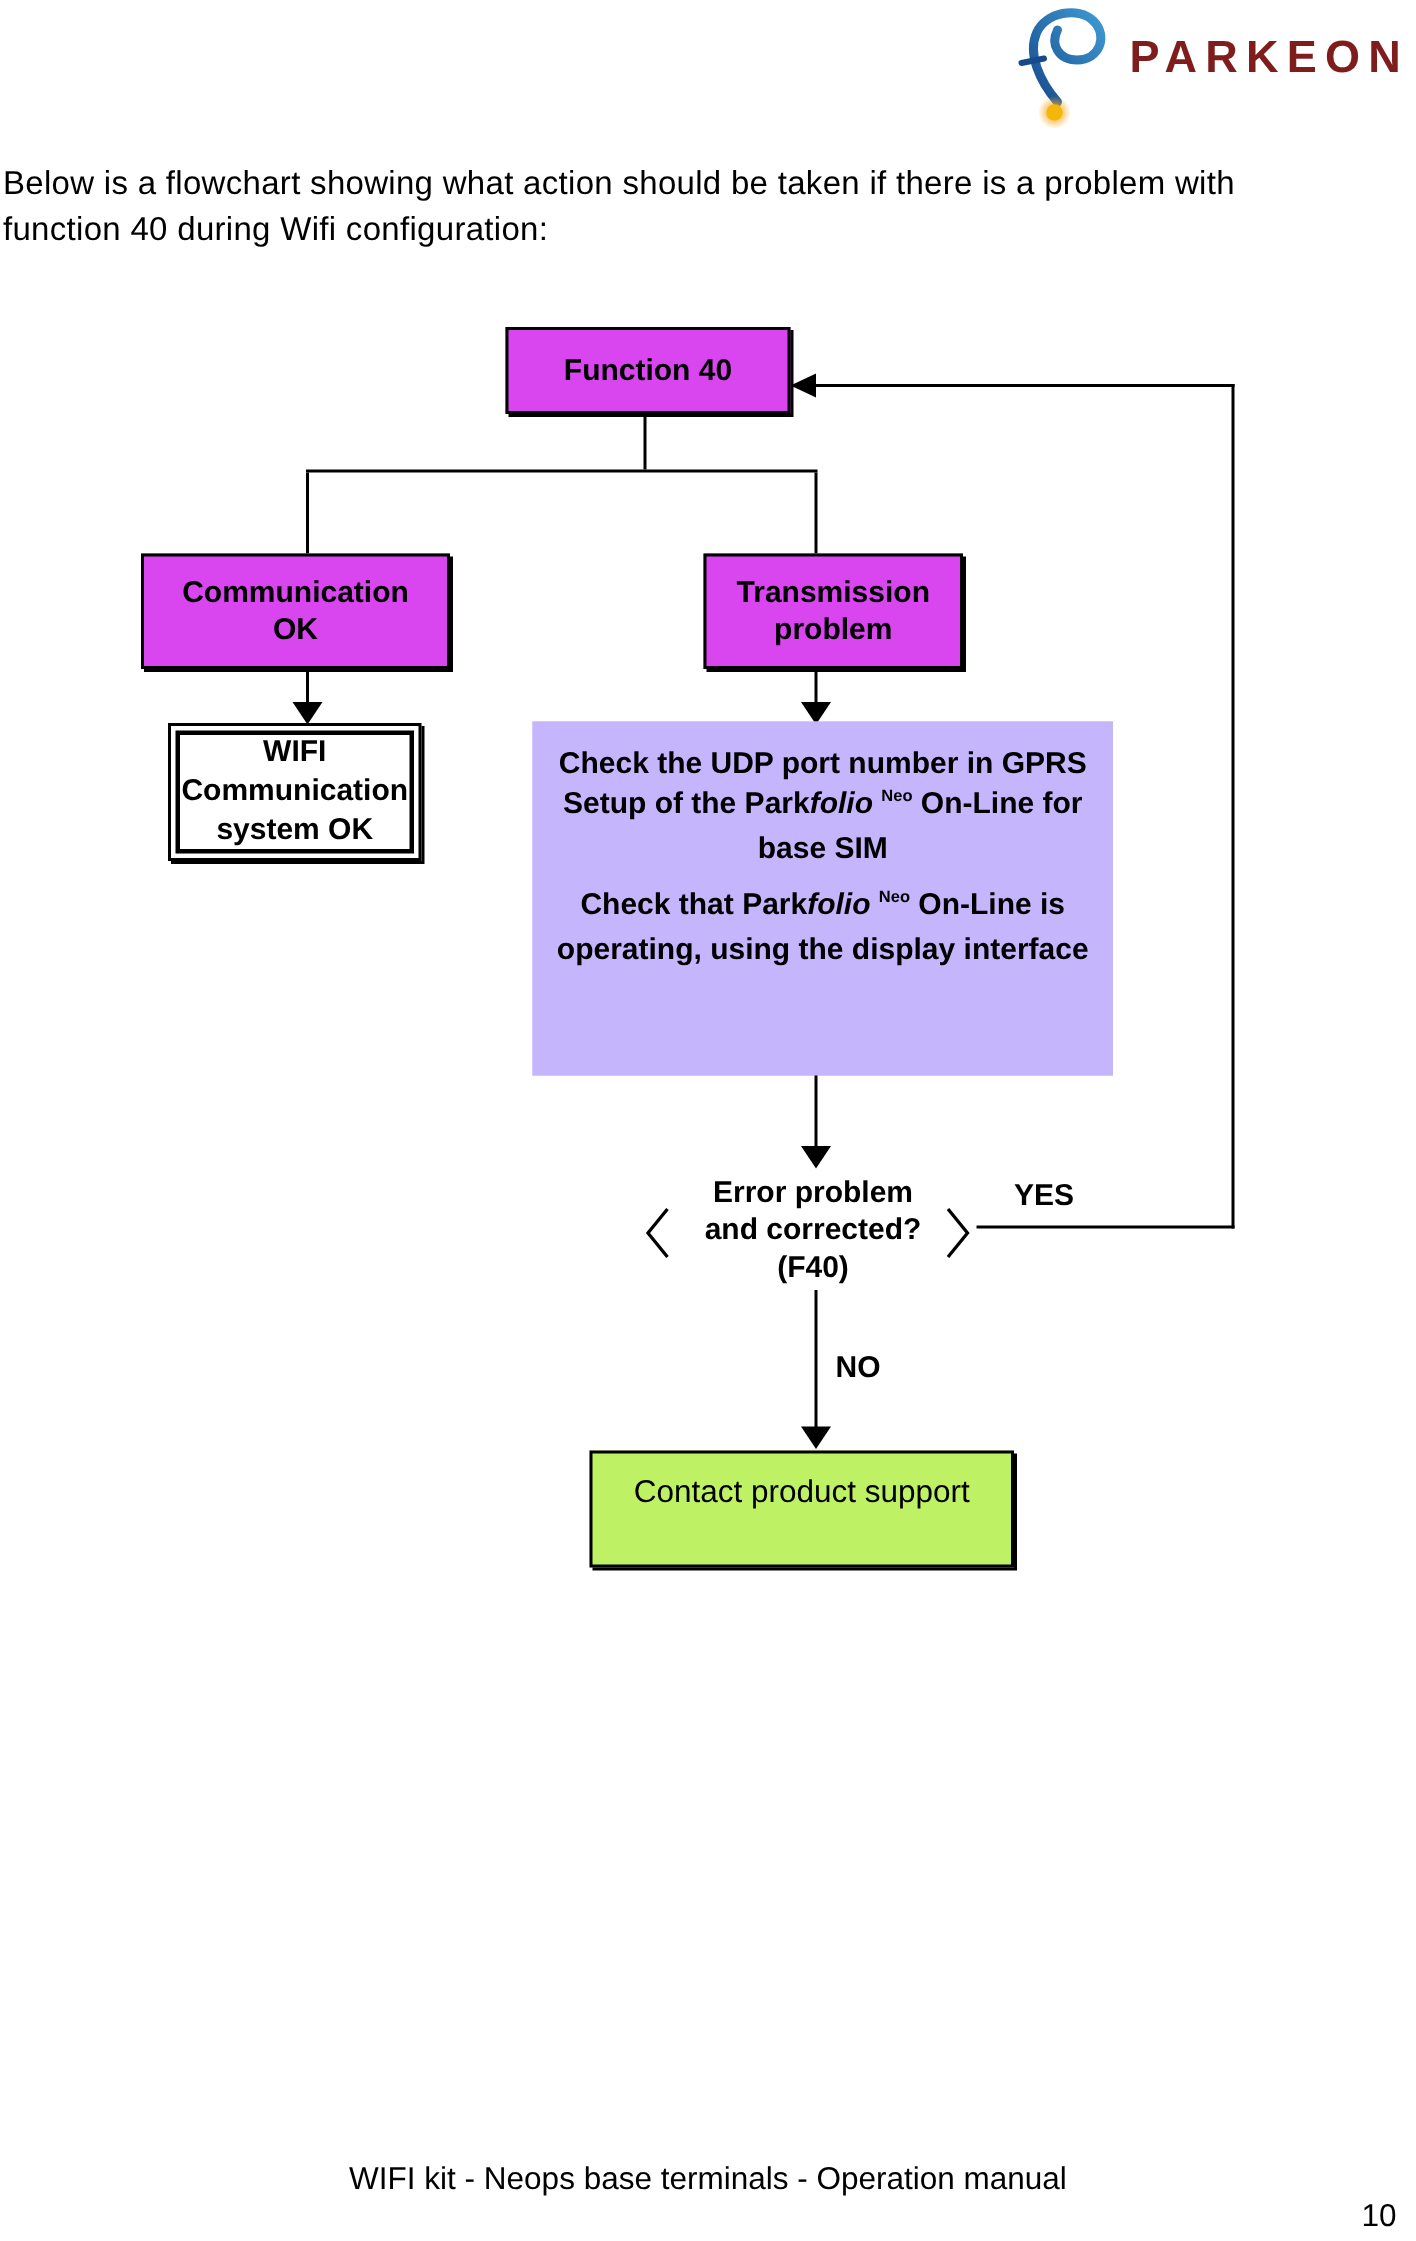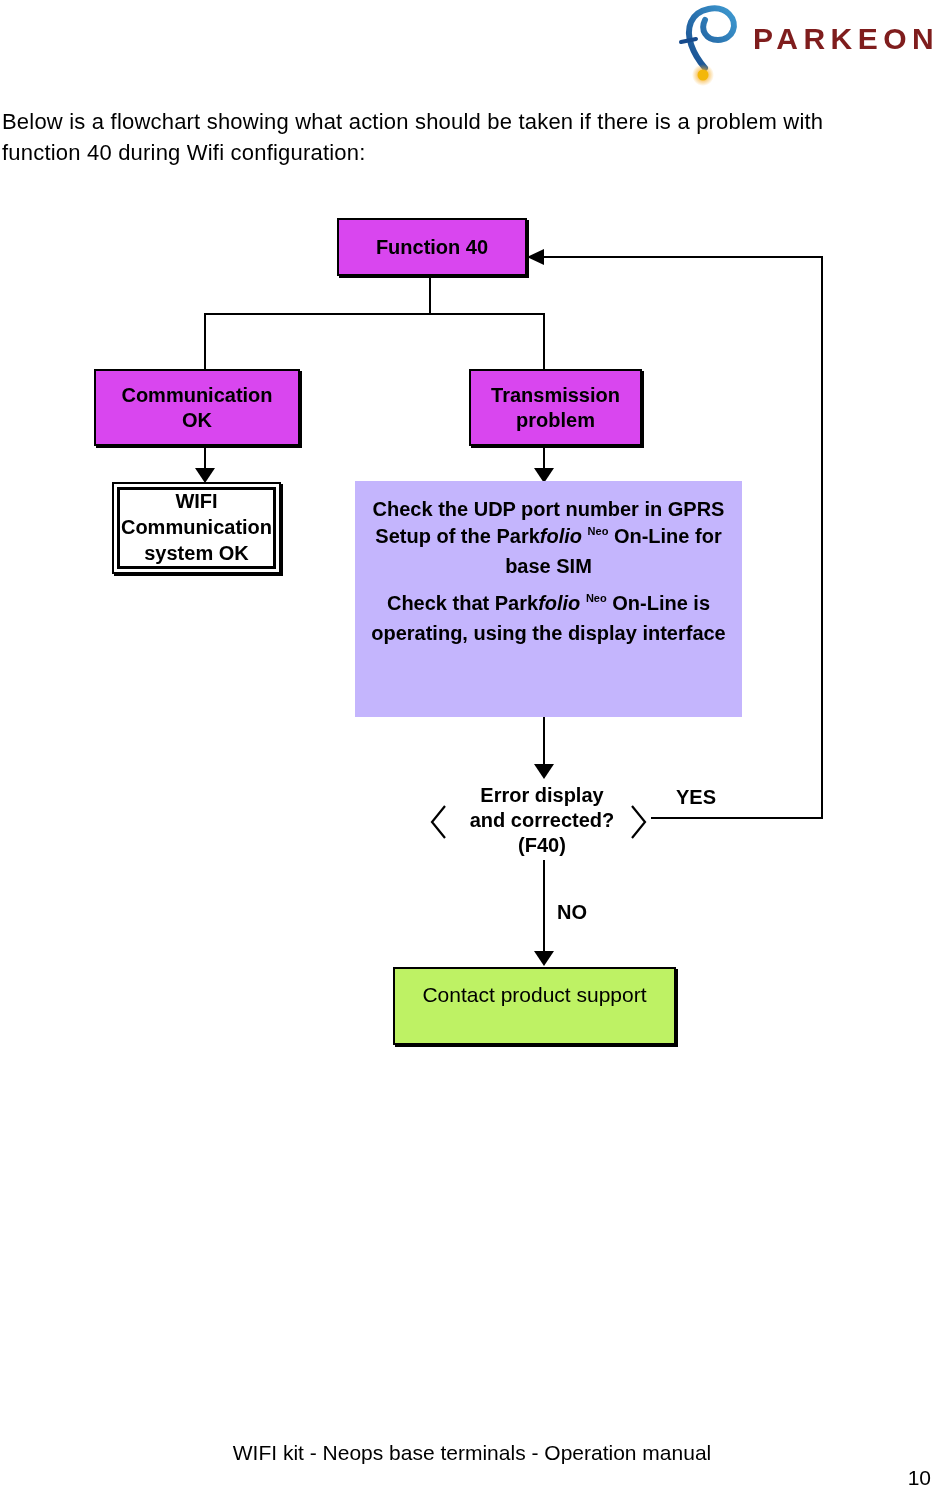--- a/index.html
+++ b/index.html
@@ -159,21 +159,21 @@
 
     <div id="checkbox">
       <p><span>Check the UDP port number in GPRS</span><br><span>Setup of the Park</span><span class="it">folio</span><span> </span><span class="sup">Neo</span><span> On-Line for</span><br><span>base SIM</span></p>
       <p><span>Check that Park</span><span class="it">folio</span><span> </span><span class="sup">Neo</span><span> On-Line is</span><br><span>operating, using the display interface</span></p>
     </div>
 
     <div class="line" style="left:543px;top:717px;width:2px;height:47px;"></div>
     <div class="arr-down" style="left:534px;top:764px;"></div>
 
     <div id="decision">
-      <div>Error display</div>
+      <div>Error problem</div>
       <div>and corrected?</div>
       <div>(F40)</div>
     </div>
     <svg class="abs" style="left:428px;top:804px;" width="20" height="36" viewBox="0 0 20 36">
       <polyline points="17,2 4,18 17,34" stroke="#000" stroke-width="2.2" fill="none"></polyline>
     </svg>
     <svg class="abs" style="left:629px;top:804px;" width="20" height="36" viewBox="0 0 20 36">
       <polyline points="3,2 16,18 3,34" stroke="#000" stroke-width="2.2" fill="none"></polyline>
     </svg>
 

